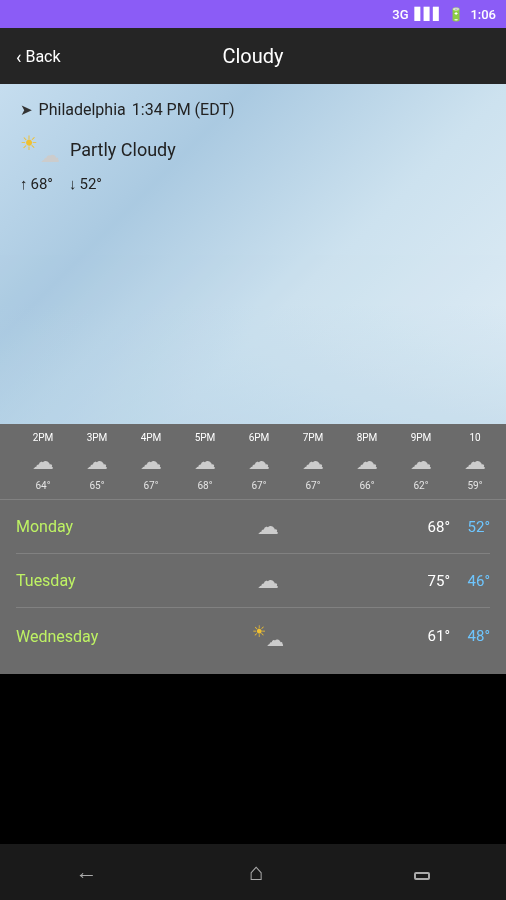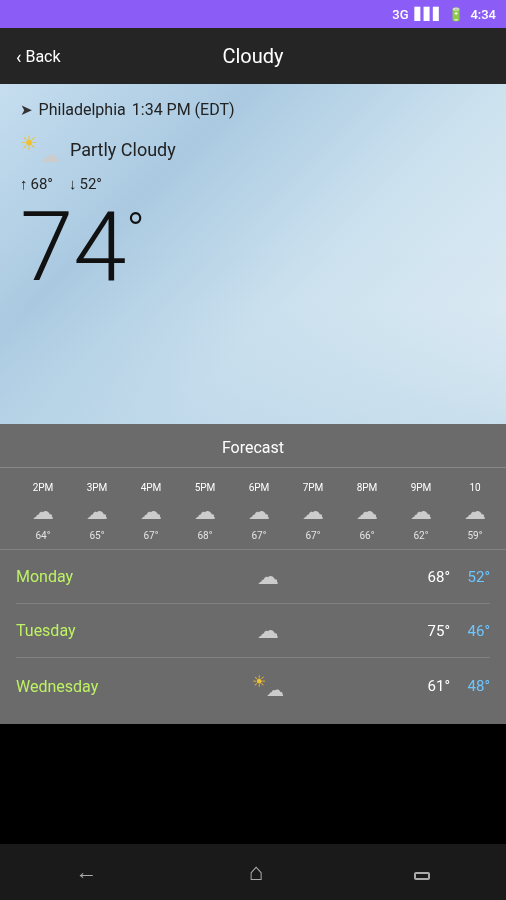--- a/index.html
+++ b/index.html
@@ -247,21 +247,21 @@
       color: #ccc;
     }
   </style>
 </head>
 <body>
 
 <div class="status-bar">
   <span class="status-bar-text">3G</span>
   <span style="color:#fff;font-size:12px;">▋▋▋</span>
   <span style="color:#fff;font-size:13px;">🔋</span>
-  <span class="status-bar-text">4:34</span>
+  <span class="status-bar-text">1:06</span>
 </div>
 
 <div class="nav-bar">
   <div class="back-button">
     <span style="font-size:18px;">‹</span>
     <span>Back</span>
   </div>
   <span class="nav-title">Cloudy</span>
 </div>
 
@@ -283,28 +283,24 @@
     <div class="hi-lo-row">
       <div class="hi-row">
         <span>↑</span>
         <span>68°</span>
       </div>
       <div class="lo-row">
         <span>↓</span>
         <span>52°</span>
       </div>
     </div>
-    <div class="current-temp">
-      <span>74</span><span class="degree-symbol">°</span>
-    </div>
   </div>
 </div>
 
 <div class="forecast-section">
-  <div class="forecast-title">Forecast</div>
 
   <div class="hourly-container">
     <div class="hourly-inner" id="hourly-list">
         <div class="hourly-item">
       <span class="hourly-time">2PM</span>
       <span class="hourly-icon" style="color:#ccc;">☁</span>
       <span class="hourly-temp">64°</span>
     </div>
         <div class="hourly-item">
       <span class="hourly-time">3PM</span>

